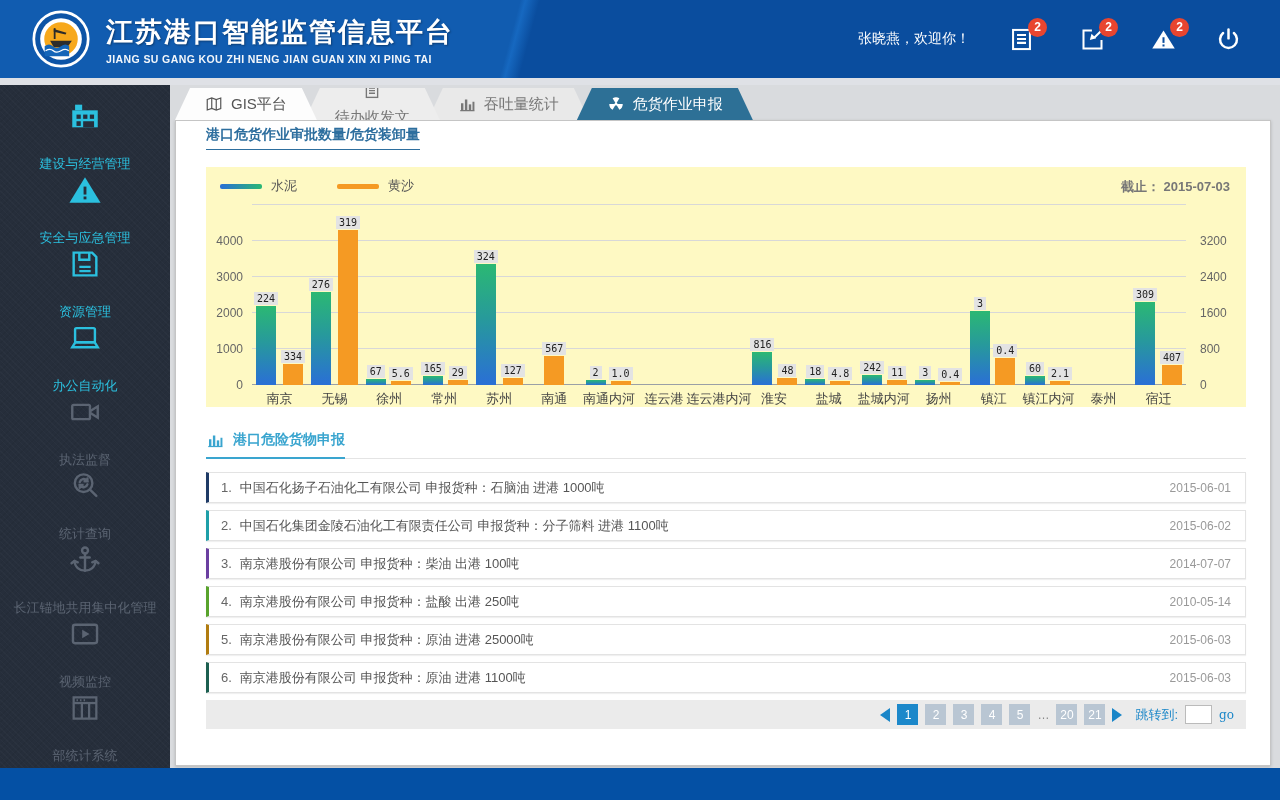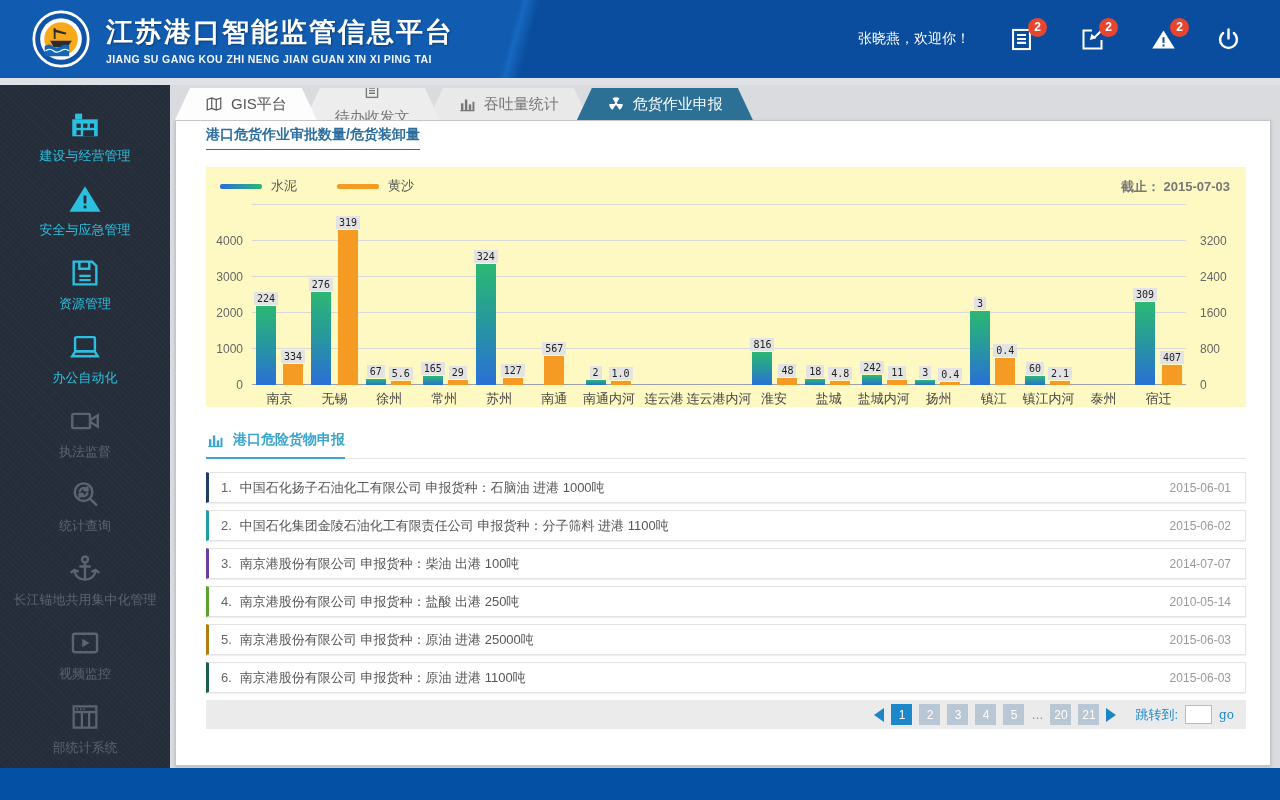--- a/index.html
+++ b/index.html
@@ -19,21 +19,21 @@
   .hicon { position:relative; width:27px; height:27px; cursor:pointer; }
   .hicon svg { width:100%; height:100%; display:block; }
   .badge { position:absolute; top:-8px; right:-12px; min-width:19px; height:19px; border-radius:50%;
     background:#e8452f; color:#fff; font-size:12px; font-weight:bold; display:flex; align-items:center; justify-content:center; }
 
   
   .sidebar { position:absolute; top:85px; left:0; width:170px; height:683px; background:#262e3b;
     background-image:repeating-linear-gradient(45deg, rgba(255,255,255,.02) 0 1px, transparent 1px 4px),
                      repeating-linear-gradient(-45deg, rgba(0,0,0,.05) 0 1px, transparent 1px 4px);
     padding-top:14px; }
-  .side-item { height:74px; display:flex; flex-direction:column; align-items:center; justify-content:center; cursor:pointer; }
+  .side-item { height:74px; display:flex; flex-direction:column; align-items:center; justify-content:space-between; cursor:pointer; }
   .side-item .sicon { width:34px; height:34px; }
   .side-item .sicon svg { width:100%; height:100%; display:block; }
   .side-item .slabel { margin-top:5px; font-size:13px; white-space:nowrap; }
   .side-item.on { color:#2bc0df; }
   .side-item.off { color:#5b6472; }
 
   
   .footer { position:absolute; left:0; bottom:0; width:1280px; height:32px; background:#0450a4; }
 
   
@@ -93,21 +93,21 @@
 
   
   .pager { height:29px; background:#ebebeb; display:flex; align-items:center; justify-content:flex-end; gap:7px; padding-right:12px; }
   .arrow { width:0; height:0; cursor:pointer; }
   .arrow.prev { border-top:7px solid transparent; border-bottom:7px solid transparent; border-right:10px solid #1a86c8; }
   .arrow.next { border-top:7px solid transparent; border-bottom:7px solid transparent; border-left:10px solid #1a86c8; }
   .pnum { width:21px; height:21px; display:flex; align-items:center; justify-content:center;
     font-size:12px; color:#fff; background:#b9c6d3; cursor:pointer; }
   .pnum.on { background:#1c88ca; }
   .pnum.dots { background:transparent; color:#888; cursor:default; width:auto; }
-  .jump-label { font-size:13px; color:#1a86c8; margin-left:12px; }
+  .jump-label { font-size:13px; color:#1a86c8; margin-left:6px; }
   .jump-input { width:27px; height:19px; border:1px solid #bbb; background:#fff; font-size:12px; text-align:center; }
   .go { font-size:12px; color:#1a86c8; cursor:pointer; font-family:"DejaVu Serif",serif; }
 </style>
 </head>
 <body>
 
 <div class="stage">
 
   <div class="header">
     <div class="logo">

